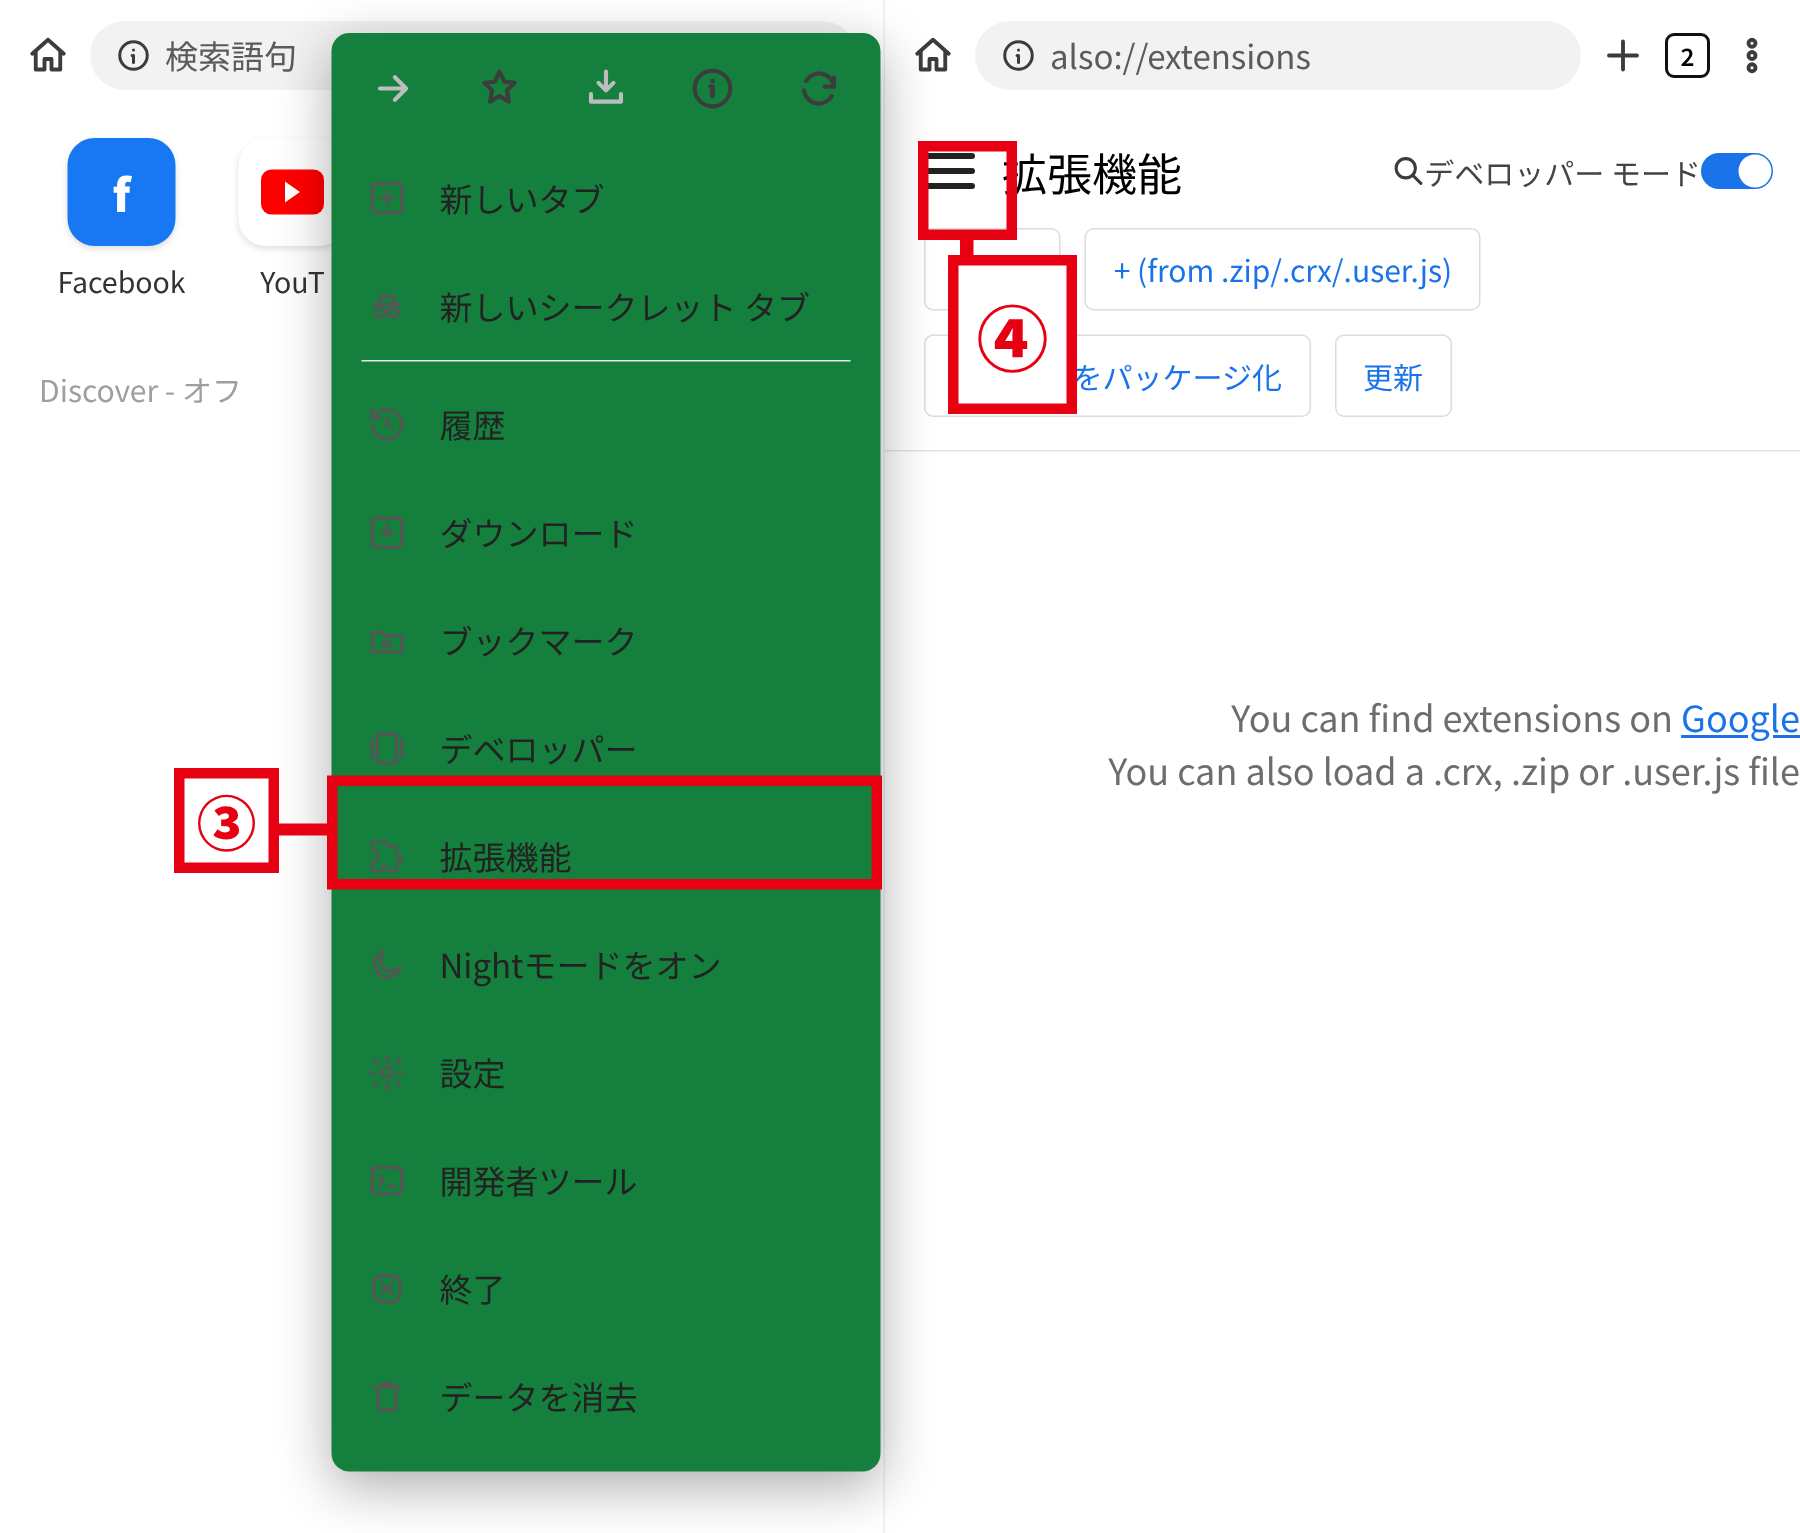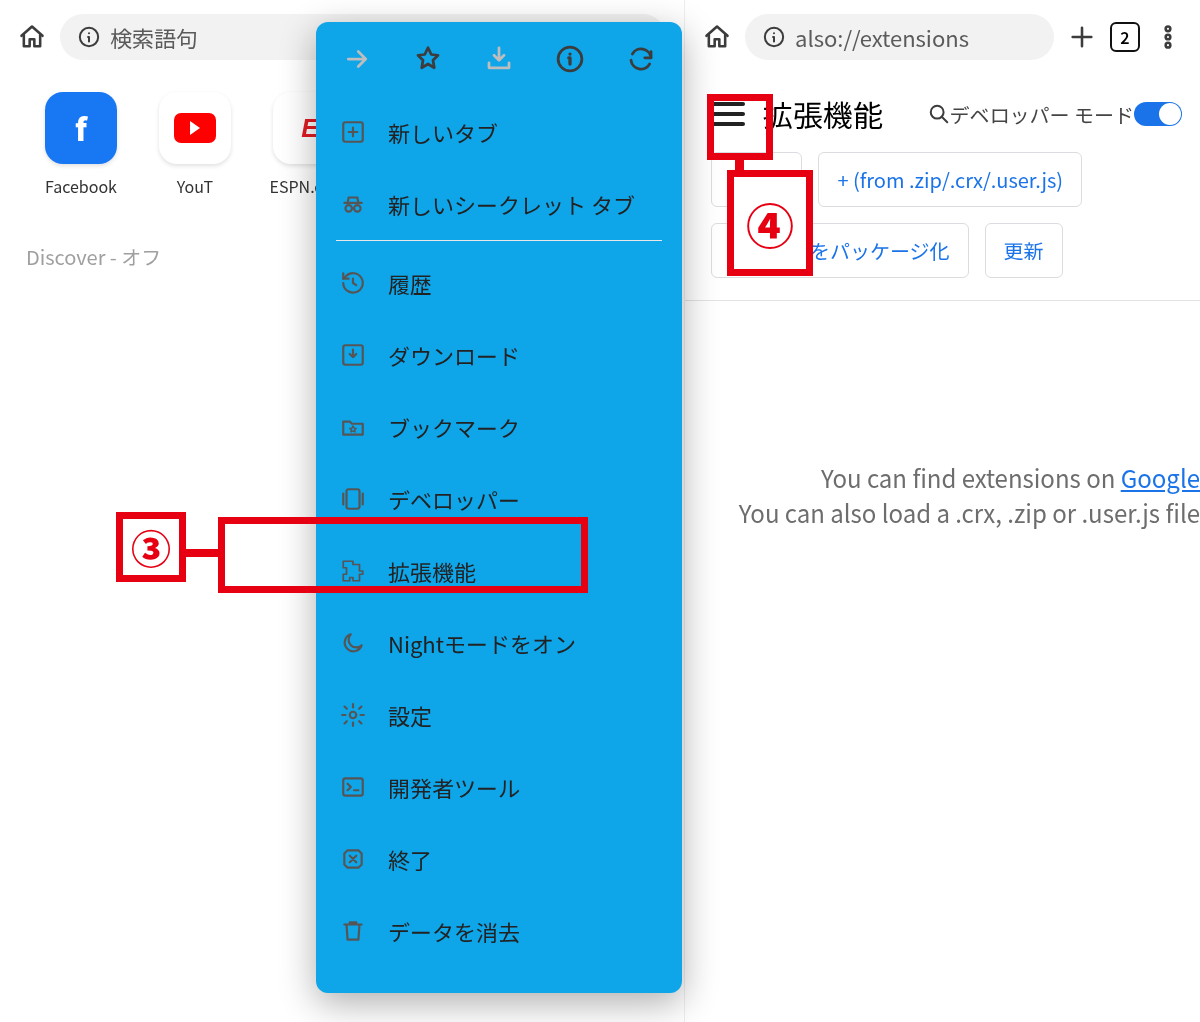--- a/index.html
+++ b/index.html
@@ -1,42 +1,42 @@
 <!DOCTYPE html>
 <html><head>
 <meta charset="utf-8">
 <style>
   * { box-sizing: border-box; margin: 0; padding: 0; font-family: "Hiragino Sans", "Noto Sans JP", Arial, sans-serif; }
   body { width: 1200px; height: 1022px; background: #fff; display: flex; }
   .pane { position: relative; height: 100%; }
-  .left  { width: 685px; border-right: 1px solid #eee; }
+  .left  { width: 590px; border-right: 1px solid #eee; }
   .right { flex: 1; }
 
   
   .toolbar { display: flex; align-items: center; gap: 14px; padding: 14px 18px; }
   .icn { width: 28px; height: 28px; color: #3c3c3c; display: flex; align-items: center; justify-content: center; flex: 0 0 auto; }
   .icn svg { width: 100%; height: 100%; stroke: currentColor; fill: none; stroke-width: 2.2; stroke-linecap: round; stroke-linejoin: round; }
   .addr { flex: 1; background: #f2f2f2; border-radius: 100px; height: 46px; display: flex; align-items: center; padding: 0 18px; color: #5b5b5b; font-size: 22px; gap: 10px; overflow: hidden; white-space: nowrap; }
   .tabcount { width: 30px; height: 30px; border: 2.5px solid #111; border-radius: 6px; font-size: 16px; font-weight: 600; display: flex; align-items: center; justify-content: center; }
 
   
   .tiles { display: flex; flex-wrap: wrap; gap: 36px 28px; padding: 18px 38px 0; }
   .tile { width: 86px; text-align: center; }
   .tile .sq { width: 72px; height: 72px; margin: 0 auto 10px; border-radius: 18px; box-shadow: 0 2px 4px rgba(0,0,0,.12); display: flex; align-items: center; justify-content: center; font-weight: 900; font-size: 30px; color: #fff; }
   .sq.facebook { background: #1877f2; }
   .sq.youtube  { background: #fff; }
   .sq.youtube .yt { width: 42px; height: 30px; background: #ff0000; border-radius: 7px; display:flex;align-items:center;justify-content:center;}
   .sq.youtube .yt::after{content:"";border-left:10px solid #fff;border-top:7px solid transparent;border-bottom:7px solid transparent;}
   .sq.espn   { background:#fff; color:#e31b23; font-family:Arial Black,Arial;font-style:italic;font-size:26px;letter-spacing:-2px;}
   .sq.yahoo  { background:#5f01d1; font-size:38px; }
-  .tile .lbl { font-size: 16px; color:#333; white-space: nowrap; overflow:hidden; text-overflow:clip;}
+  .tile .lbl { font-size: 19px; color:#333; white-space: nowrap; overflow:hidden; text-overflow:clip;}
   .discover  { color:#9f9f9f; font-size:20px; padding: 44px 26px; }
 
   
-  .menu { position: absolute; top: 22px; right: 2px; width: 366px; background: #0ea5e9; border-radius: 12px; box-shadow: 0 10px 36px rgba(0,0,0,.32); padding-bottom: 26px; z-index: 5;}
+  .menu { position: absolute; top: 22px; right: 2px; width: 366px; background: #15803d; border-radius: 12px; box-shadow: 0 10px 36px rgba(0,0,0,.32); padding-bottom: 14px; z-index: 5;}
   .menu .row1 { display:flex; justify-content: space-around; padding: 22px 6px; }
   .menu .row1 .icn{width:30px;height:30px;color:#3c3c3c;}
   .menu .sep { height:1px; background:#e8e8e8; margin:0 20px 6px; }
   .menu .item { display:flex; align-items:center; gap: 22px; padding: 20px 24px; font-size:22px; color:#222; }
   .menu .item .mi { width:26px; height:26px; flex:0 0 auto; color:#555; }
   .menu .item .mi svg{width:100%;height:100%;stroke:currentColor;fill:none;stroke-width:2;stroke-linecap:round;stroke-linejoin:round;}
   .hlbox { position:absolute; border: 7px solid #e60012; z-index:10; pointer-events:none;}
   .callout { position:absolute; width:70px; height:70px; border:7px solid #e60012; color:#e60012; font-weight:900; font-size:40px; display:flex;align-items:center;justify-content:center; background:#fff; z-index:11;}
   .tie { position:absolute; background:#e60012; z-index:9; }
 

